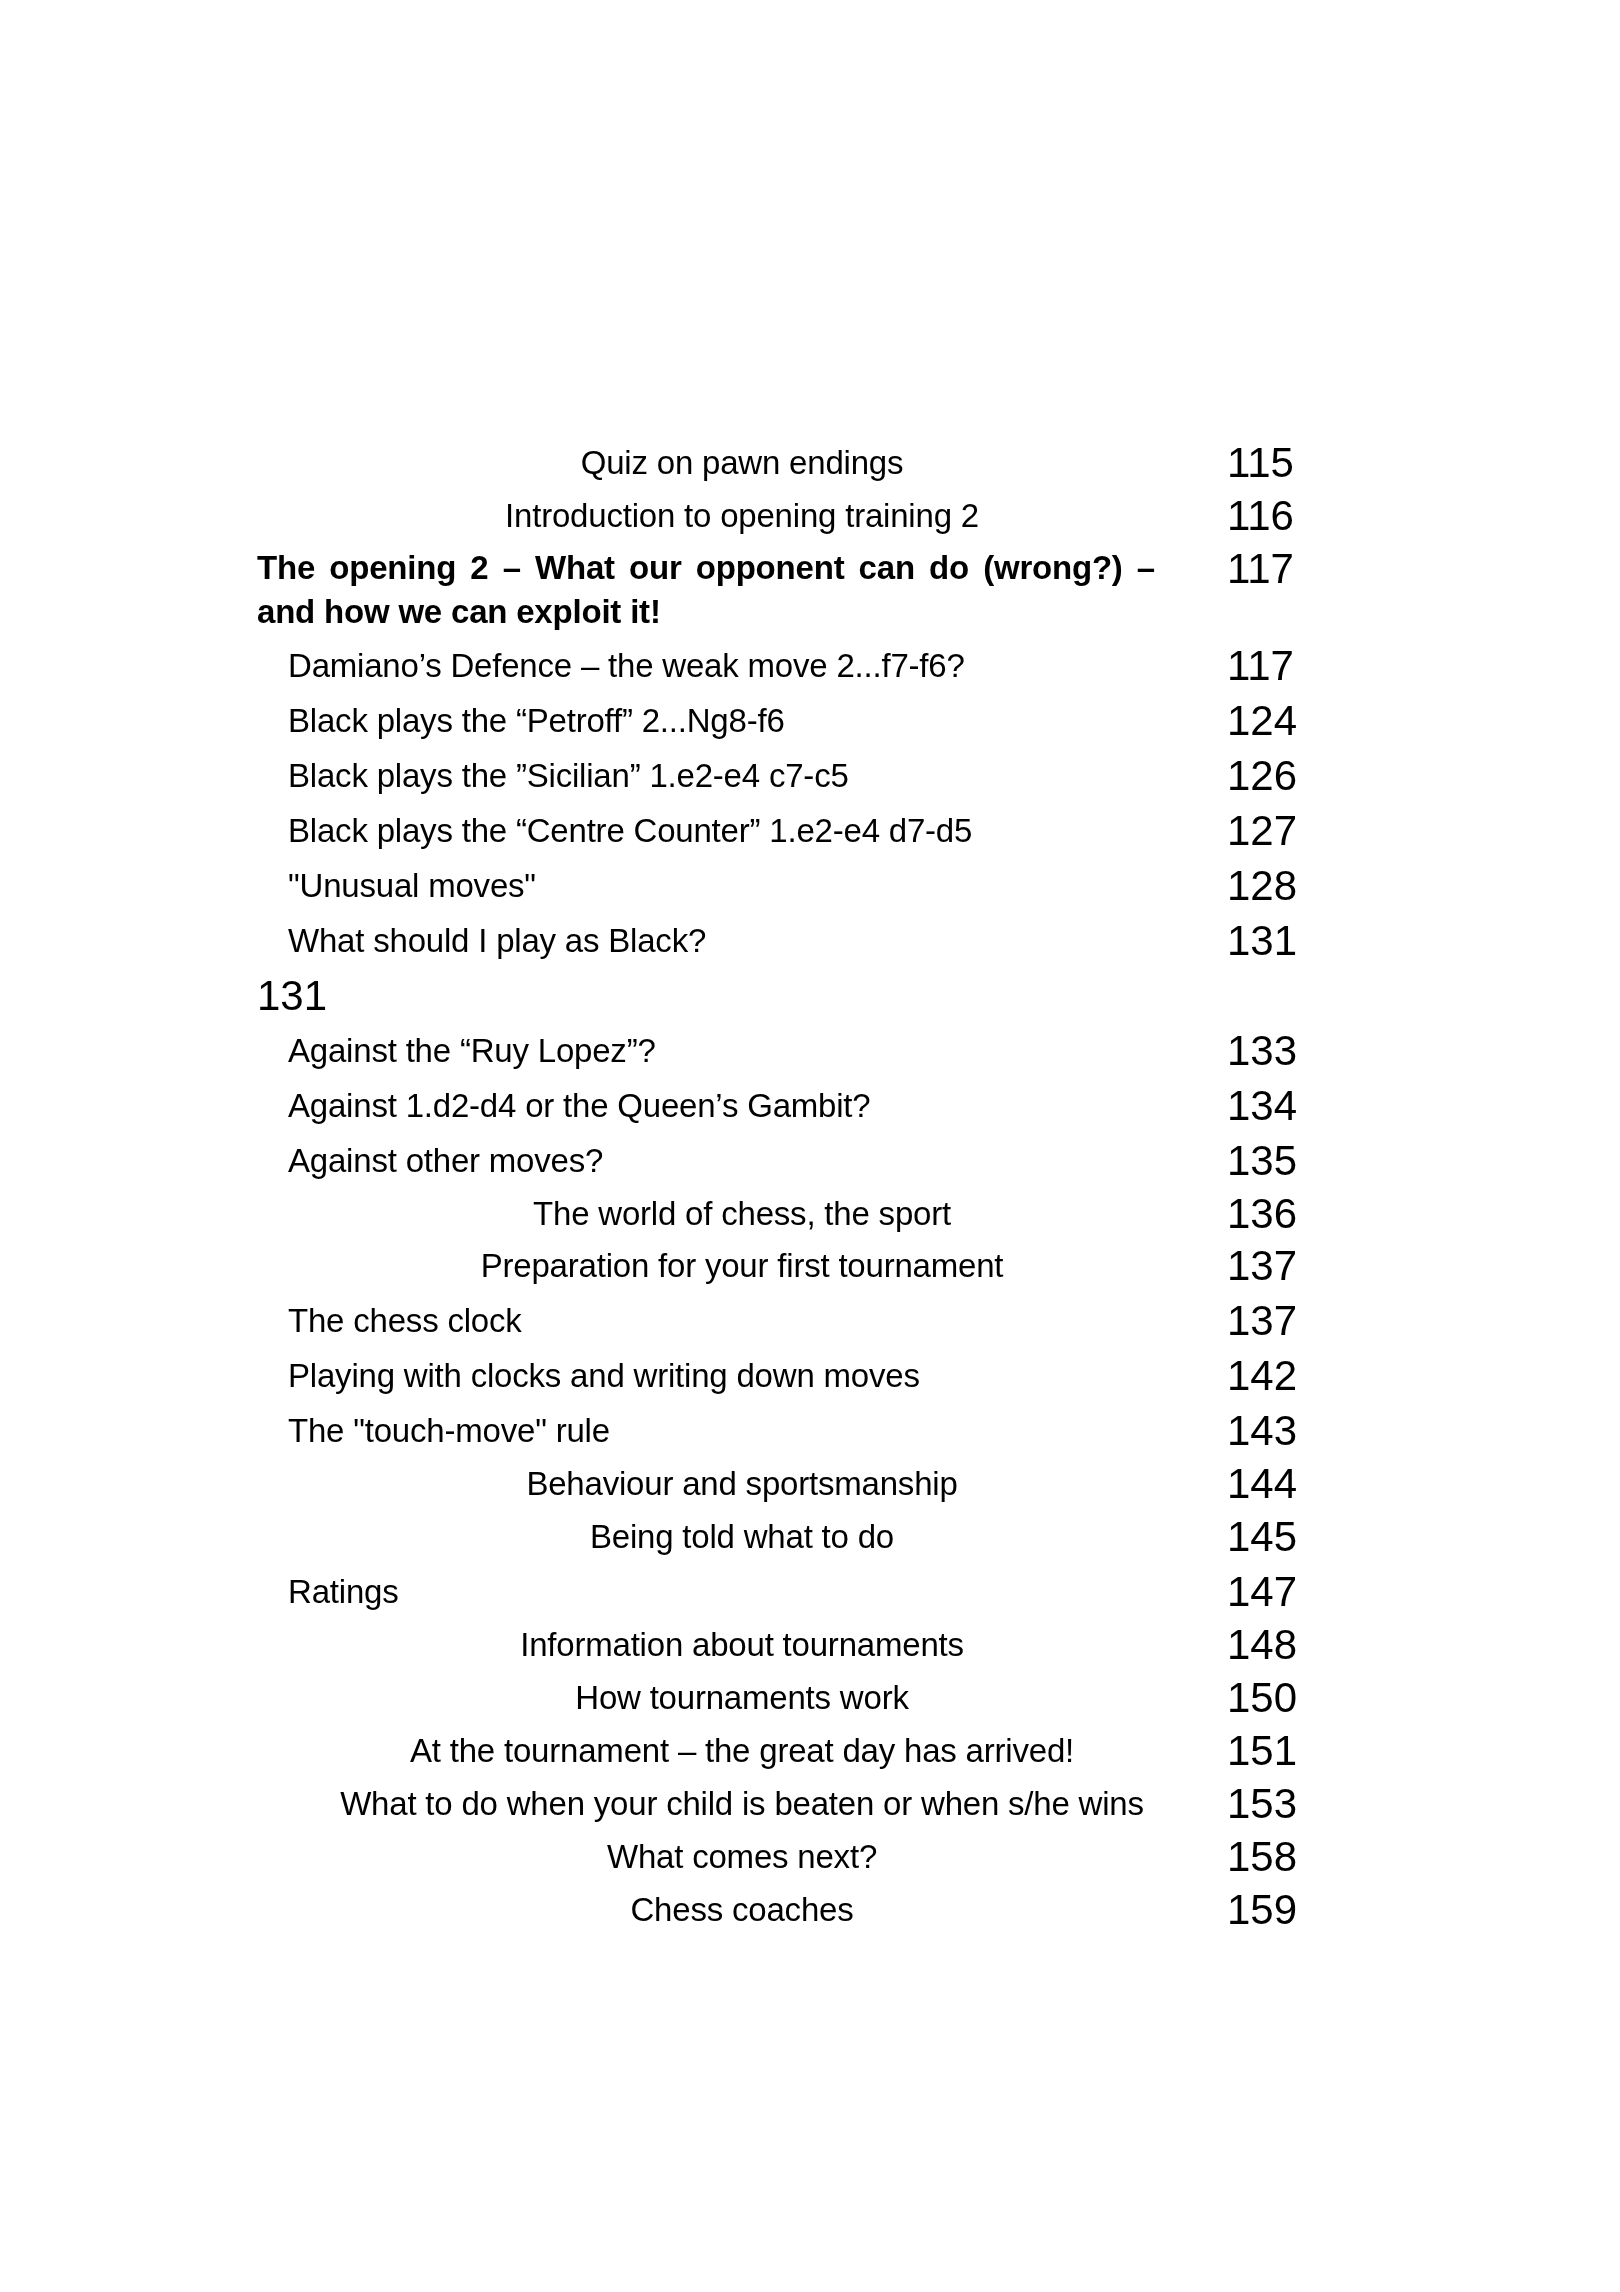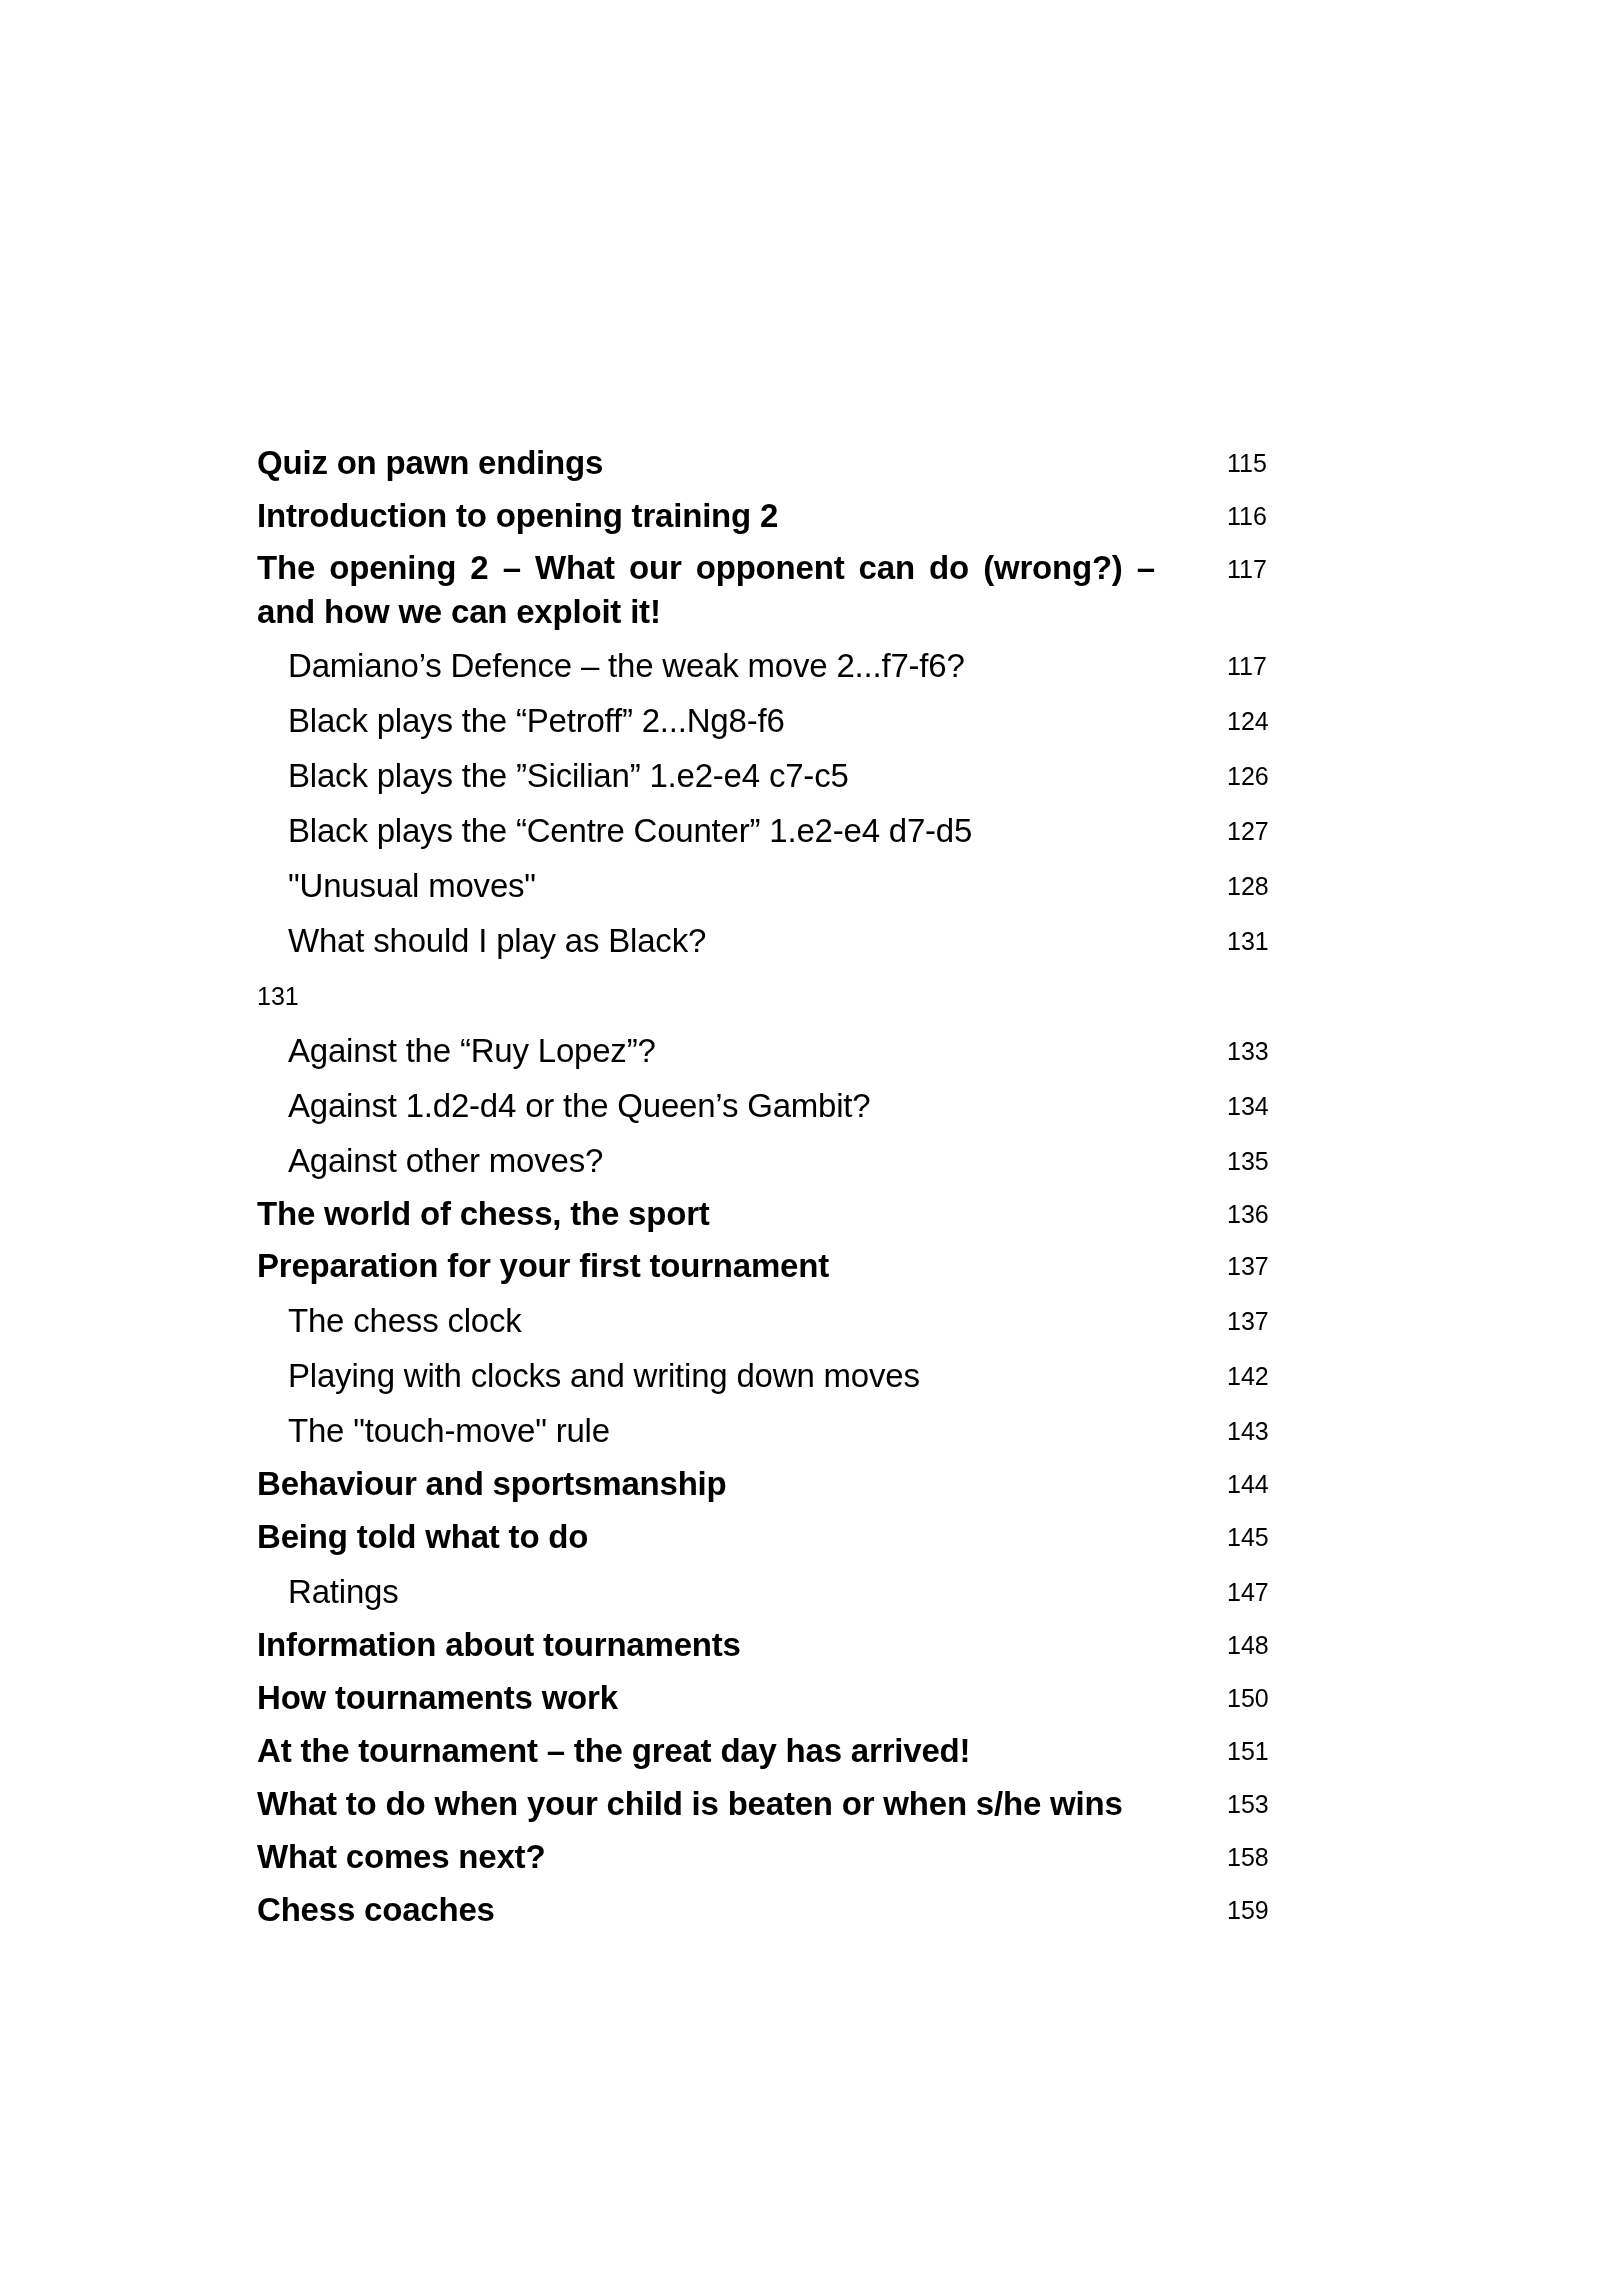--- a/index.html
+++ b/index.html
@@ -28,27 +28,27 @@
   }
   .lbl {
     width: 970px;
     flex: 0 0 970px;
     font-size: 33px;
     line-height: 46px;
     letter-spacing: -0.2px;
     white-space: nowrap;
   }
   .num {
-    font-size: 25px;
+    font-size: 42px;
     line-height: 46px;
     font-weight: normal;
     text-align: left;
   }
   .row.lvl0 { margin-top: 6.9px; }
-  .row.lvl0 .lbl { font-weight: bold; }
+  .row.lvl0 .lbl { font-weight: normal; text-align: center; }
   .row.lvl1 { margin-top: 9px; }
   .row.lvl1 .lbl { padding-left: 31px; box-sizing: border-box; }
   .row.block { align-items: flex-start; margin-top: 6.9px; margin-bottom: 2px; }
   .row.block .lbl { font-weight: bold; white-space: normal; }
   .row.block .l1 {
     width: 898px;
     text-align: justify;
     text-align-last: justify;
     line-height: 44px;
   }

